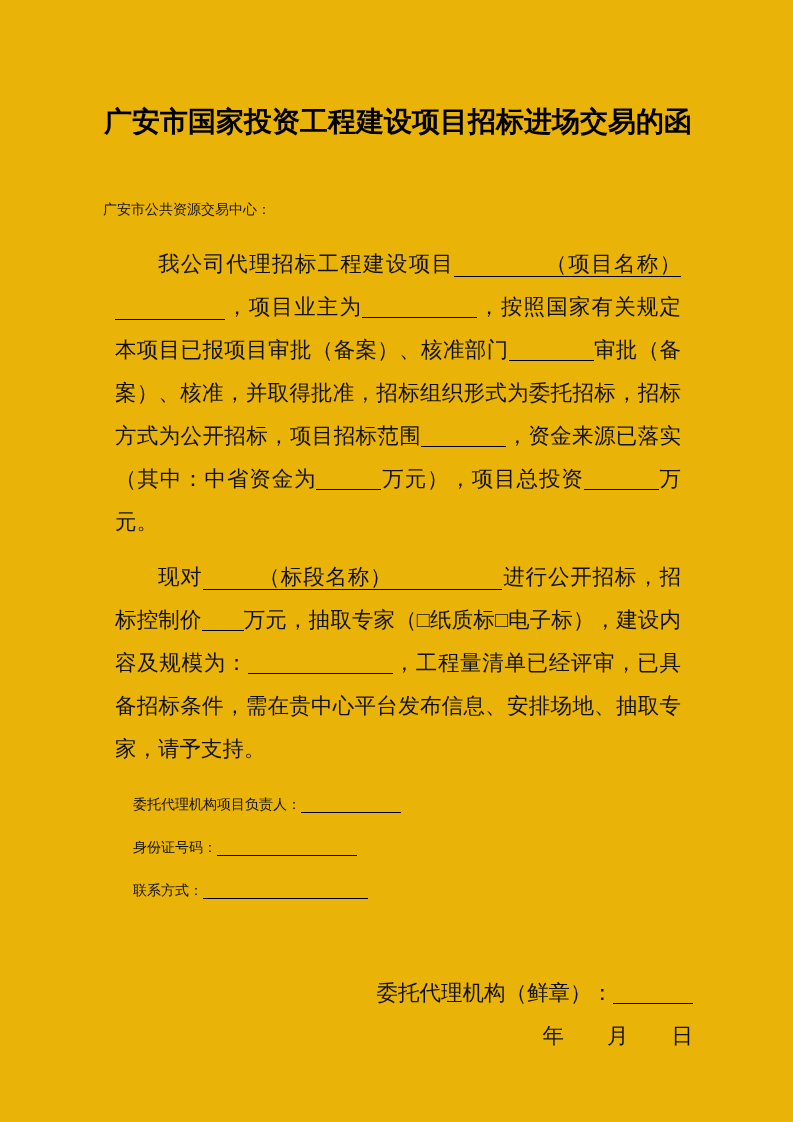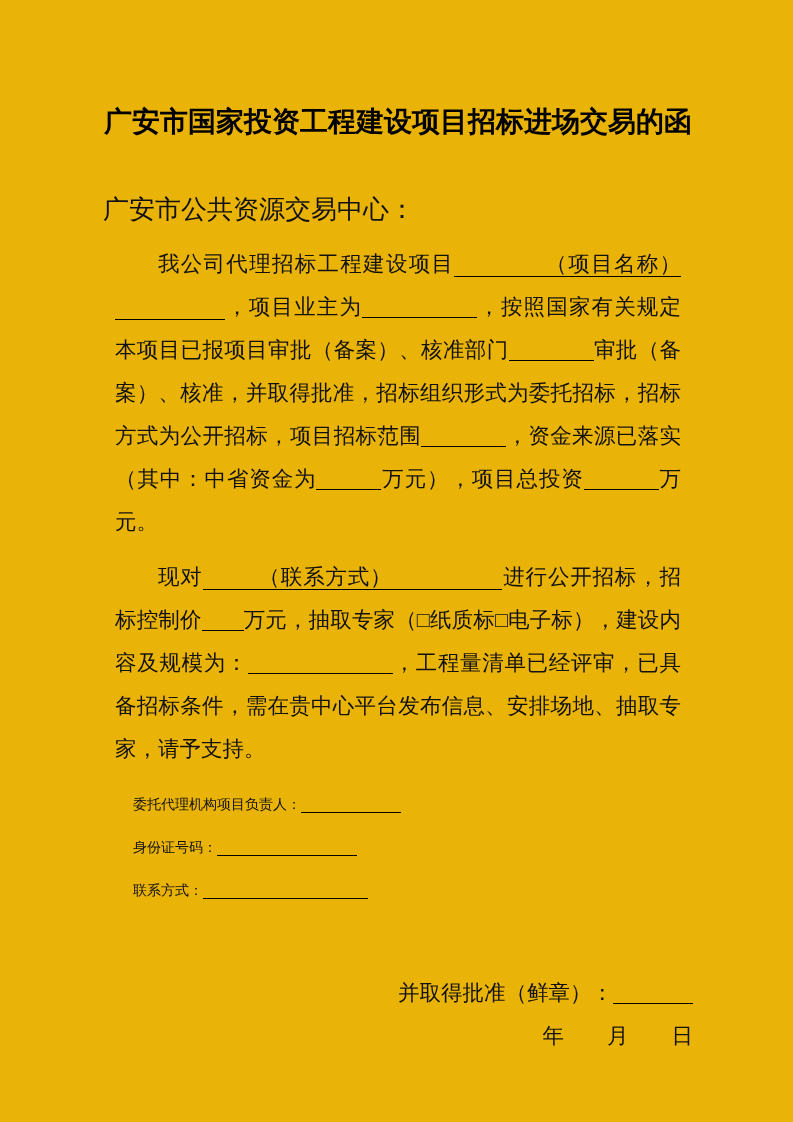--- a/index.html
+++ b/index.html
@@ -24,21 +24,21 @@
     margin: 100px 0 0 0;
     text-align: center;
     font-size: 28px;
     line-height: 44px;
     font-weight: bold;
     letter-spacing: 0px;
     color: #000000;
   }
   .salutation {
     margin: 44px 0 0 0;
-    font-size: 26px;
+    font-size: 14px;
     line-height: 43px;
     font-family: Liberation Serif, serif;
   }
   p.body {
     margin: 12px;
     font-size: 21.5px;
     line-height: 43px;
     text-align: justify;
     text-indent: 43px;
   }
@@ -86,27 +86,27 @@
 
 <div class="page">
   <div class="content">
 
     <h1 class="title">广安市国家投资工程建设项目招标进场交易的函</h1>
 
     <p class="salutation">广安市公共资源交易中心：</p>
 
     <p class="body"><span>我公司代理招标工程建设项目</span><span class="fillgroup"><span class="gap w90"></span><span>（项目名称）</span><span class="gap w110"></span></span><span>，项目业主为</span><span class="blank w115"></span><span>，按照国家有关规定本项目已报项目审批（备案）、核准部门</span><span class="blank w85"></span><span>审批（备案）、核准，并取得批准，招标组织形式为委托招标，招标方式为公开招标，项目招标范围</span><span class="blank w85"></span><span>，资金来源已落实（其中：中省资金为</span><span class="blank w65"></span><span>万元），项目总投资</span><span class="blank w75"></span><span>万元。</span></p>
 
-    <p class="body"><span>现对</span><span class="fillgroup"><span class="gap w55"></span><span>（联系方式）</span><span class="gap w110"></span></span><span>进行公开招标，招标控制价</span><span class="blank w42"></span><span>万元，抽取专家（</span><span>□</span><span>纸质标</span><span>□</span><span>电子标</span><span>），建设内容及规模为：</span><span class="blank w145"></span><span>，工程量清单已经评审，已具备招标条件，需在贵中心平台发布信息、安排场地、抽取专家，请予支持。</span></p>
+    <p class="body"><span>现对</span><span class="fillgroup"><span class="gap w55"></span><span>（标段名称）</span><span class="gap w110"></span></span><span>进行公开招标，招标控制价</span><span class="blank w42"></span><span>万元，抽取专家（</span><span>□</span><span>纸质标</span><span>□</span><span>电子标</span><span>），建设内容及规模为：</span><span class="blank w145"></span><span>，工程量清单已经评审，已具备招标条件，需在贵中心平台发布信息、安排场地、抽取专家，请予支持。</span></p>
 
     <p class="fieldline"><span>委托代理机构项目负责人：</span><span class="blank w100"></span></p>
 
     <p class="fieldline"><span>身份证号码：</span><span class="blank w140"></span></p>
 
     <p class="fieldline"><span>联系方式：</span><span class="blank w165"></span></p>
 
     <div class="sig-block">
-      <p class="sig-line"><span>并取得批准（鲜章）：</span><span class="blank w80"></span></p>
+      <p class="sig-line"><span>委托代理机构（鲜章）：</span><span class="blank w80"></span></p>
       <p class="sig-line"><span>年　　月　　日</span></p>
     </div>
 
   </div>
 </div>
 
 </body></html>

